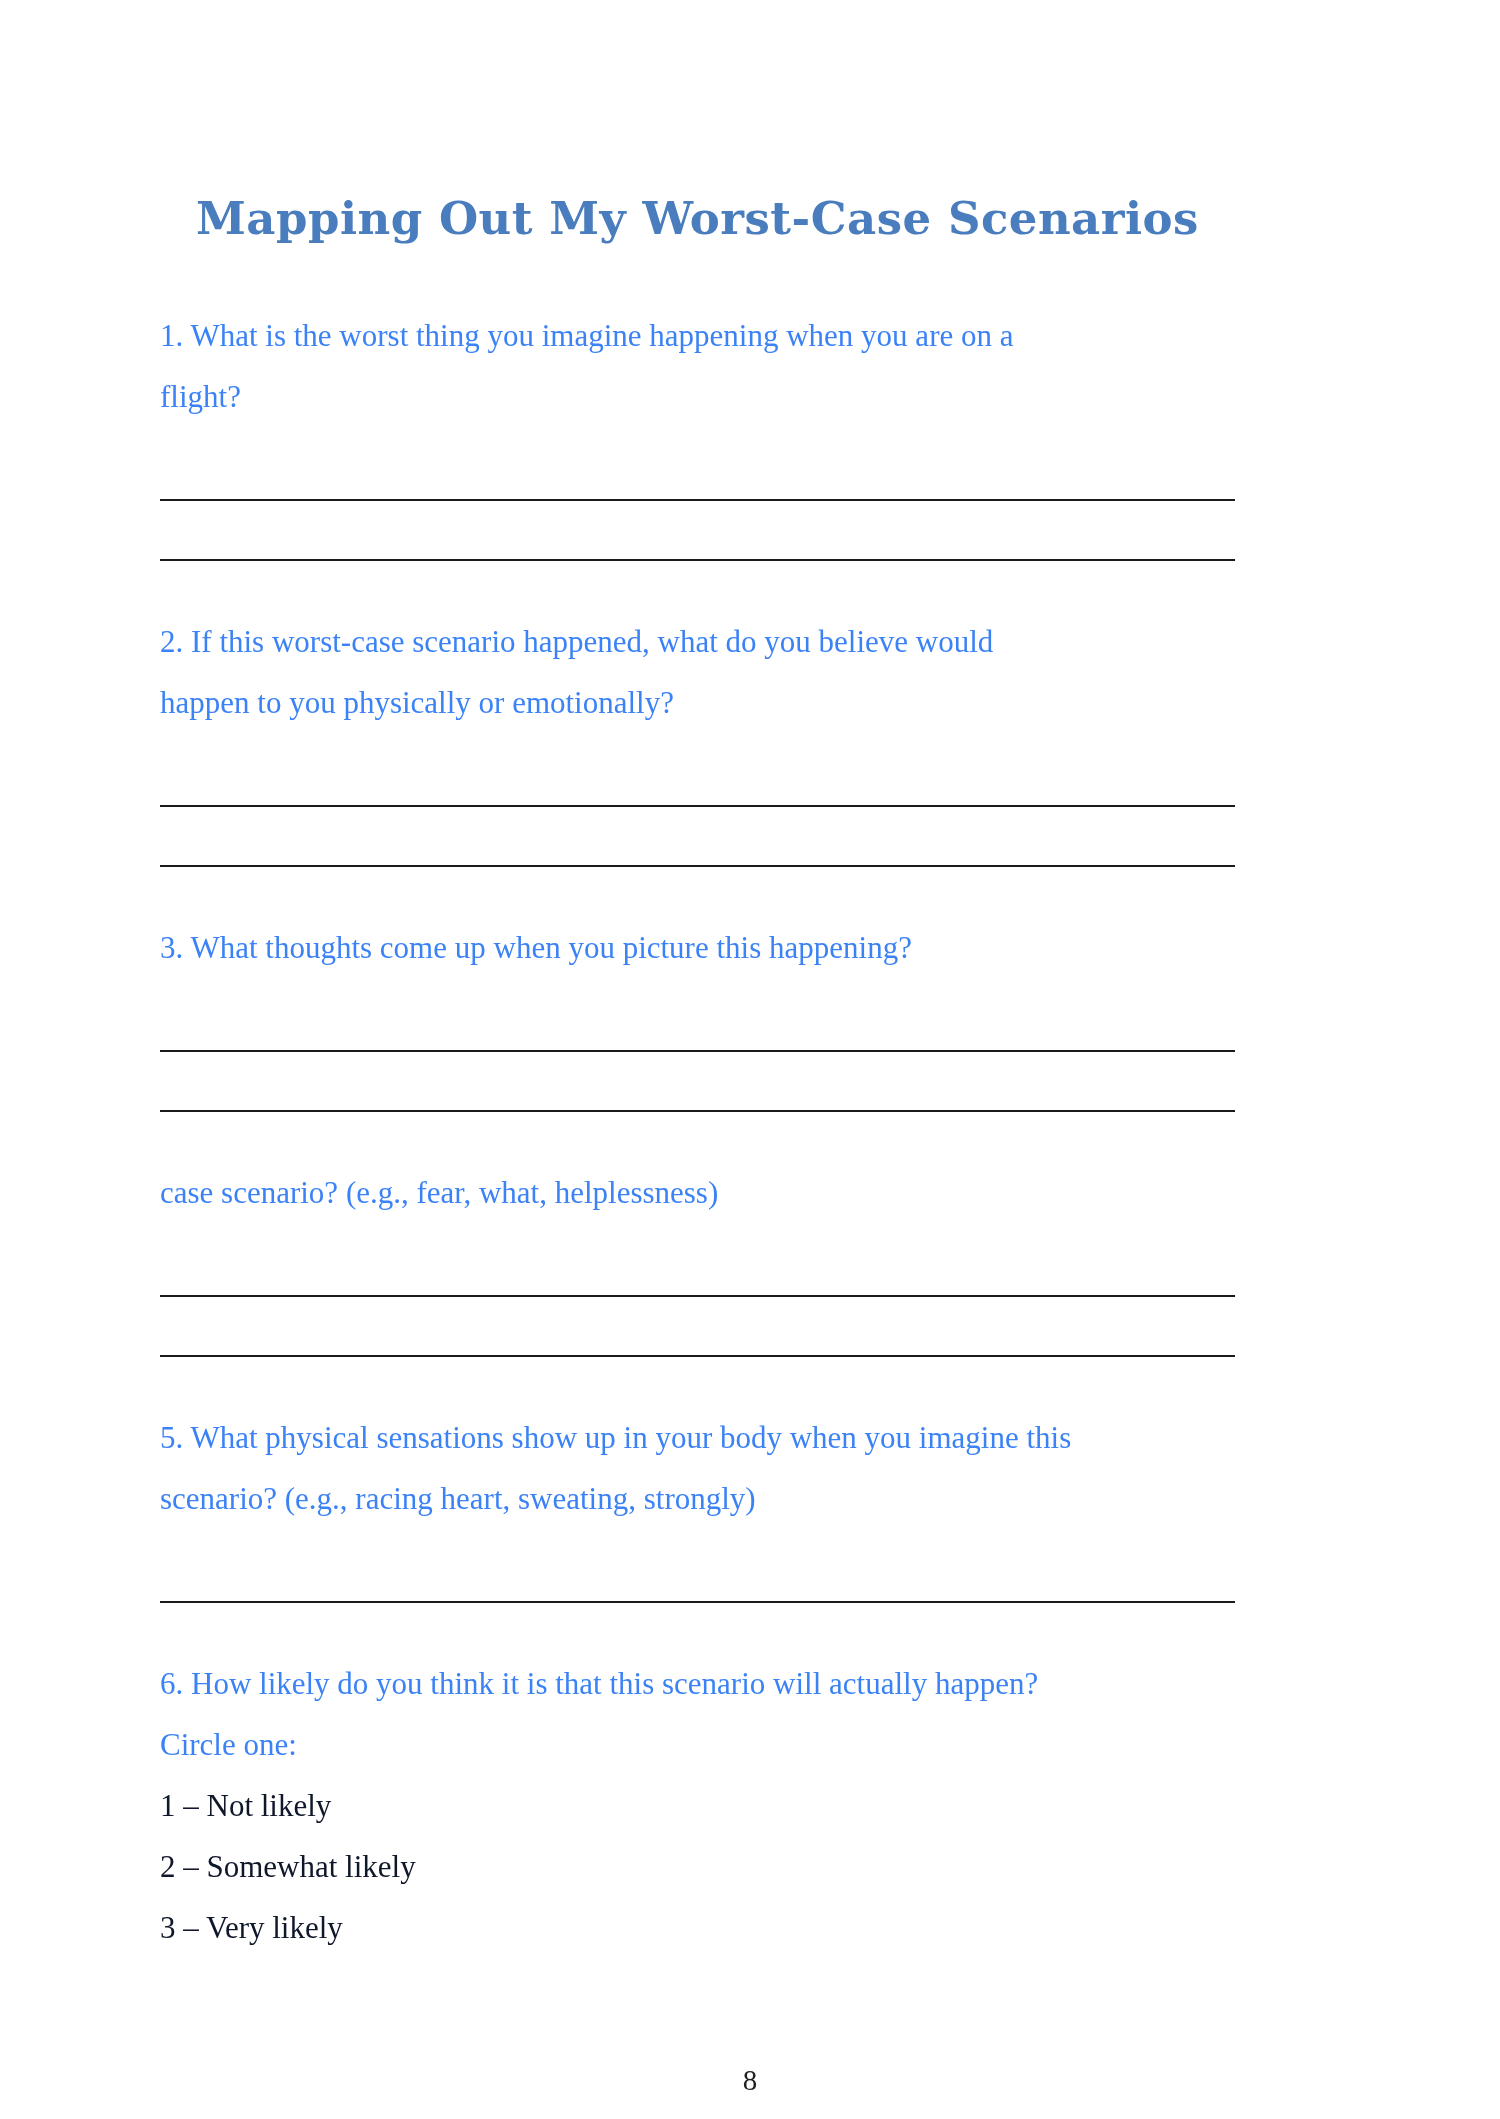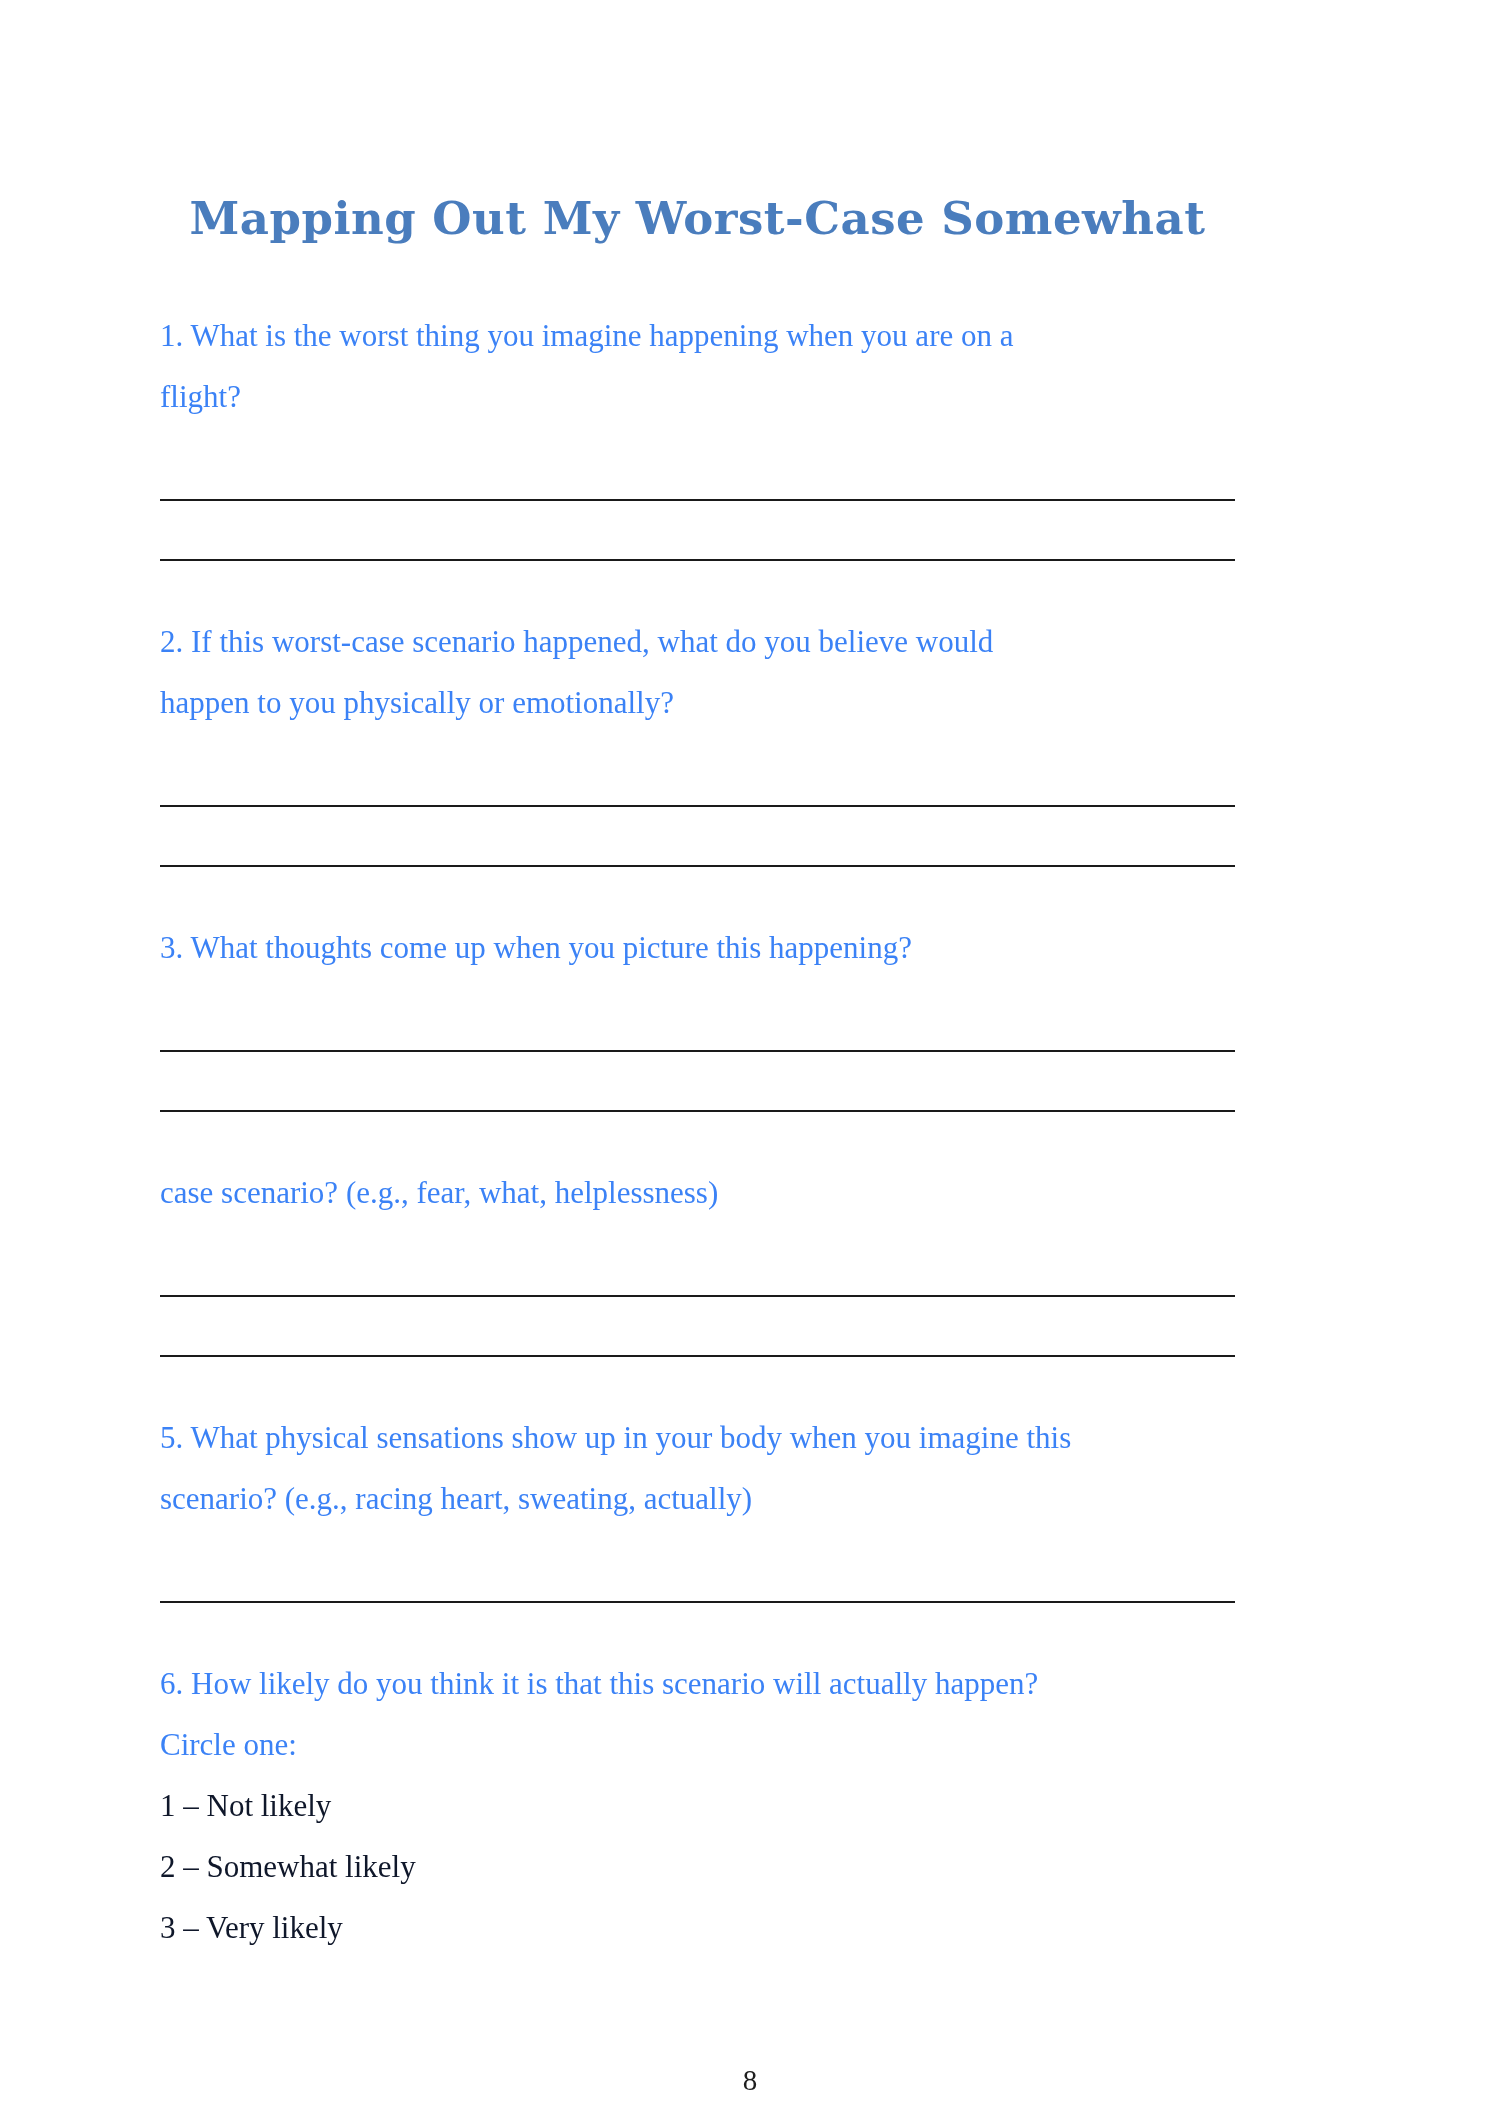--- a/index.html
+++ b/index.html
@@ -62,21 +62,21 @@
     width: 100%;
     text-align: center;
     font-size: 29px;
     color: #1f1f1f;
   }
 </style>
 </head>
 <body>
 
 <div class="page">
-  <h1 class="title" style="color: rgb(74, 125, 189);">Mapping Out My Worst-Case Somewhat</h1>
+  <h1 class="title" style="color: rgb(74, 125, 189);">Mapping Out My Worst-Case Scenarios</h1>
 
   <main class="content" id="questions">
       <section class="question-block">
         <div class="question-line">1. What is the worst thing you imagine happening when you are on a</div>
         <div class="question-line">flight?</div>
         <div class="answer-line"></div>
         <div class="answer-line"></div>
       </section>
       <section class="question-block">
         <div class="question-line">2. If this worst-case scenario happened, what do you believe would</div>
@@ -89,21 +89,21 @@
         <div class="answer-line"></div>
         <div class="answer-line"></div>
       </section>
       <section class="question-block">
         <div class="question-line">case scenario? (e.g., fear, what, helplessness)</div>
         <div class="answer-line"></div>
         <div class="answer-line"></div>
       </section>
       <section class="question-block">
         <div class="question-line">5. What physical sensations show up in your body when you imagine this</div>
-        <div class="question-line">scenario? (e.g., racing heart, sweating, actually)</div>
+        <div class="question-line">scenario? (e.g., racing heart, sweating, strongly)</div>
         <div class="answer-line"></div>
       </section>
       <section class="question-block">
         <div class="question-line">6. How likely do you think it is that this scenario will actually happen?</div>
         <div class="question-line">Circle one:</div>
         <div class="option-line">1 – Not likely</div>
         <div class="option-line">2 – Somewhat likely</div>
         <div class="option-line">3 – Very likely</div>
       </section>
     </main>

